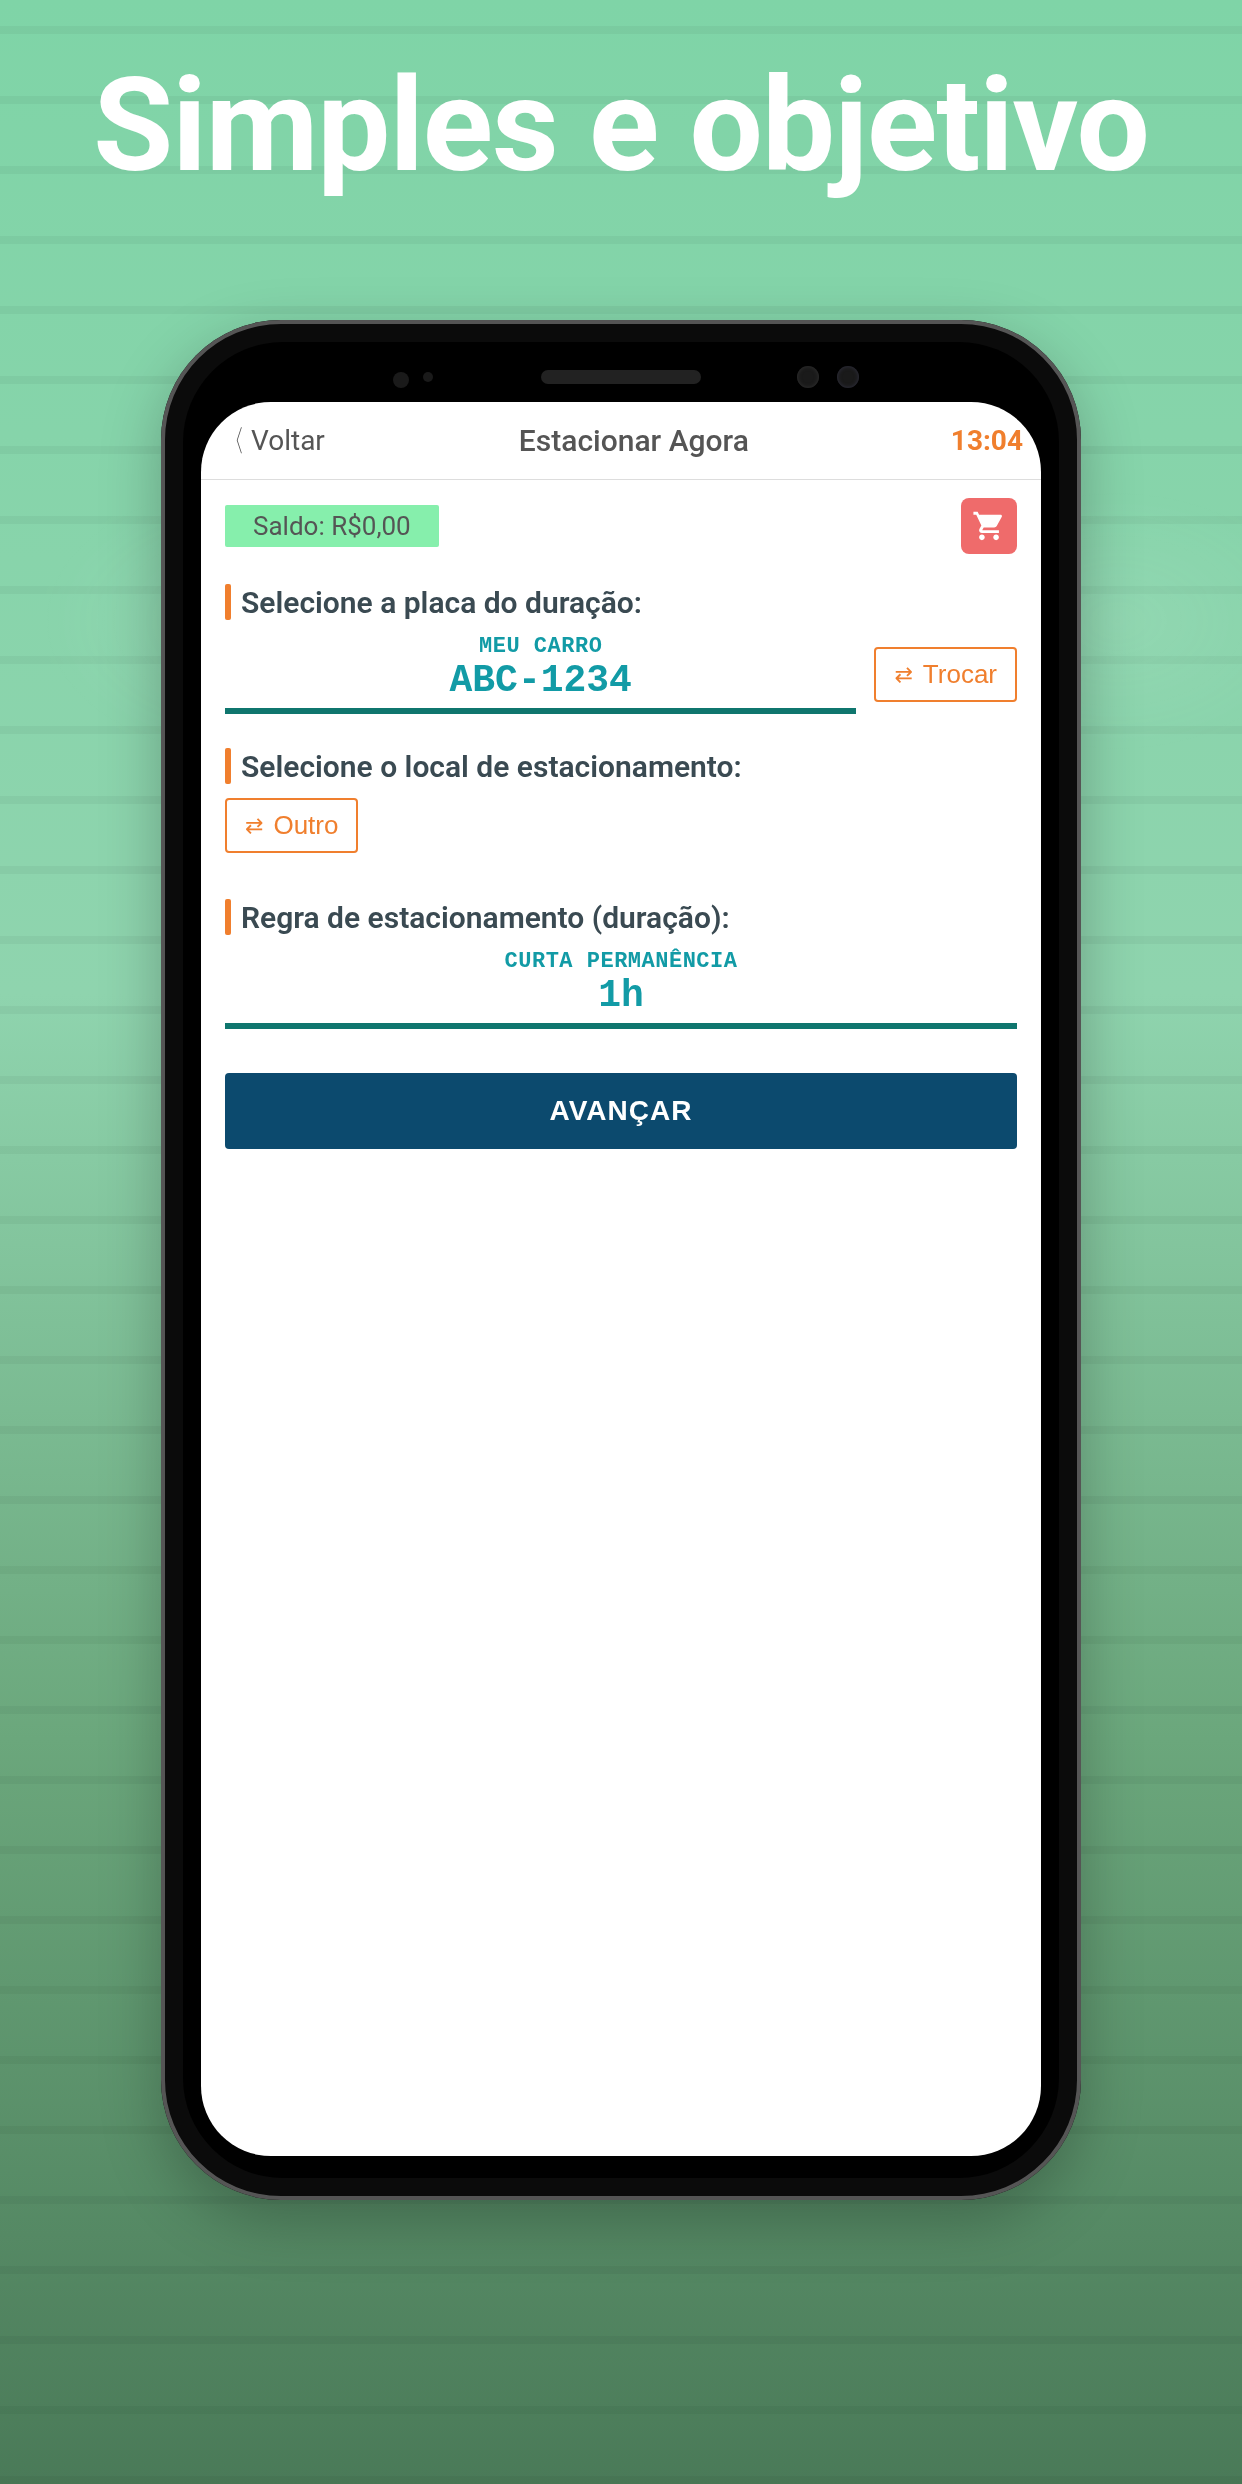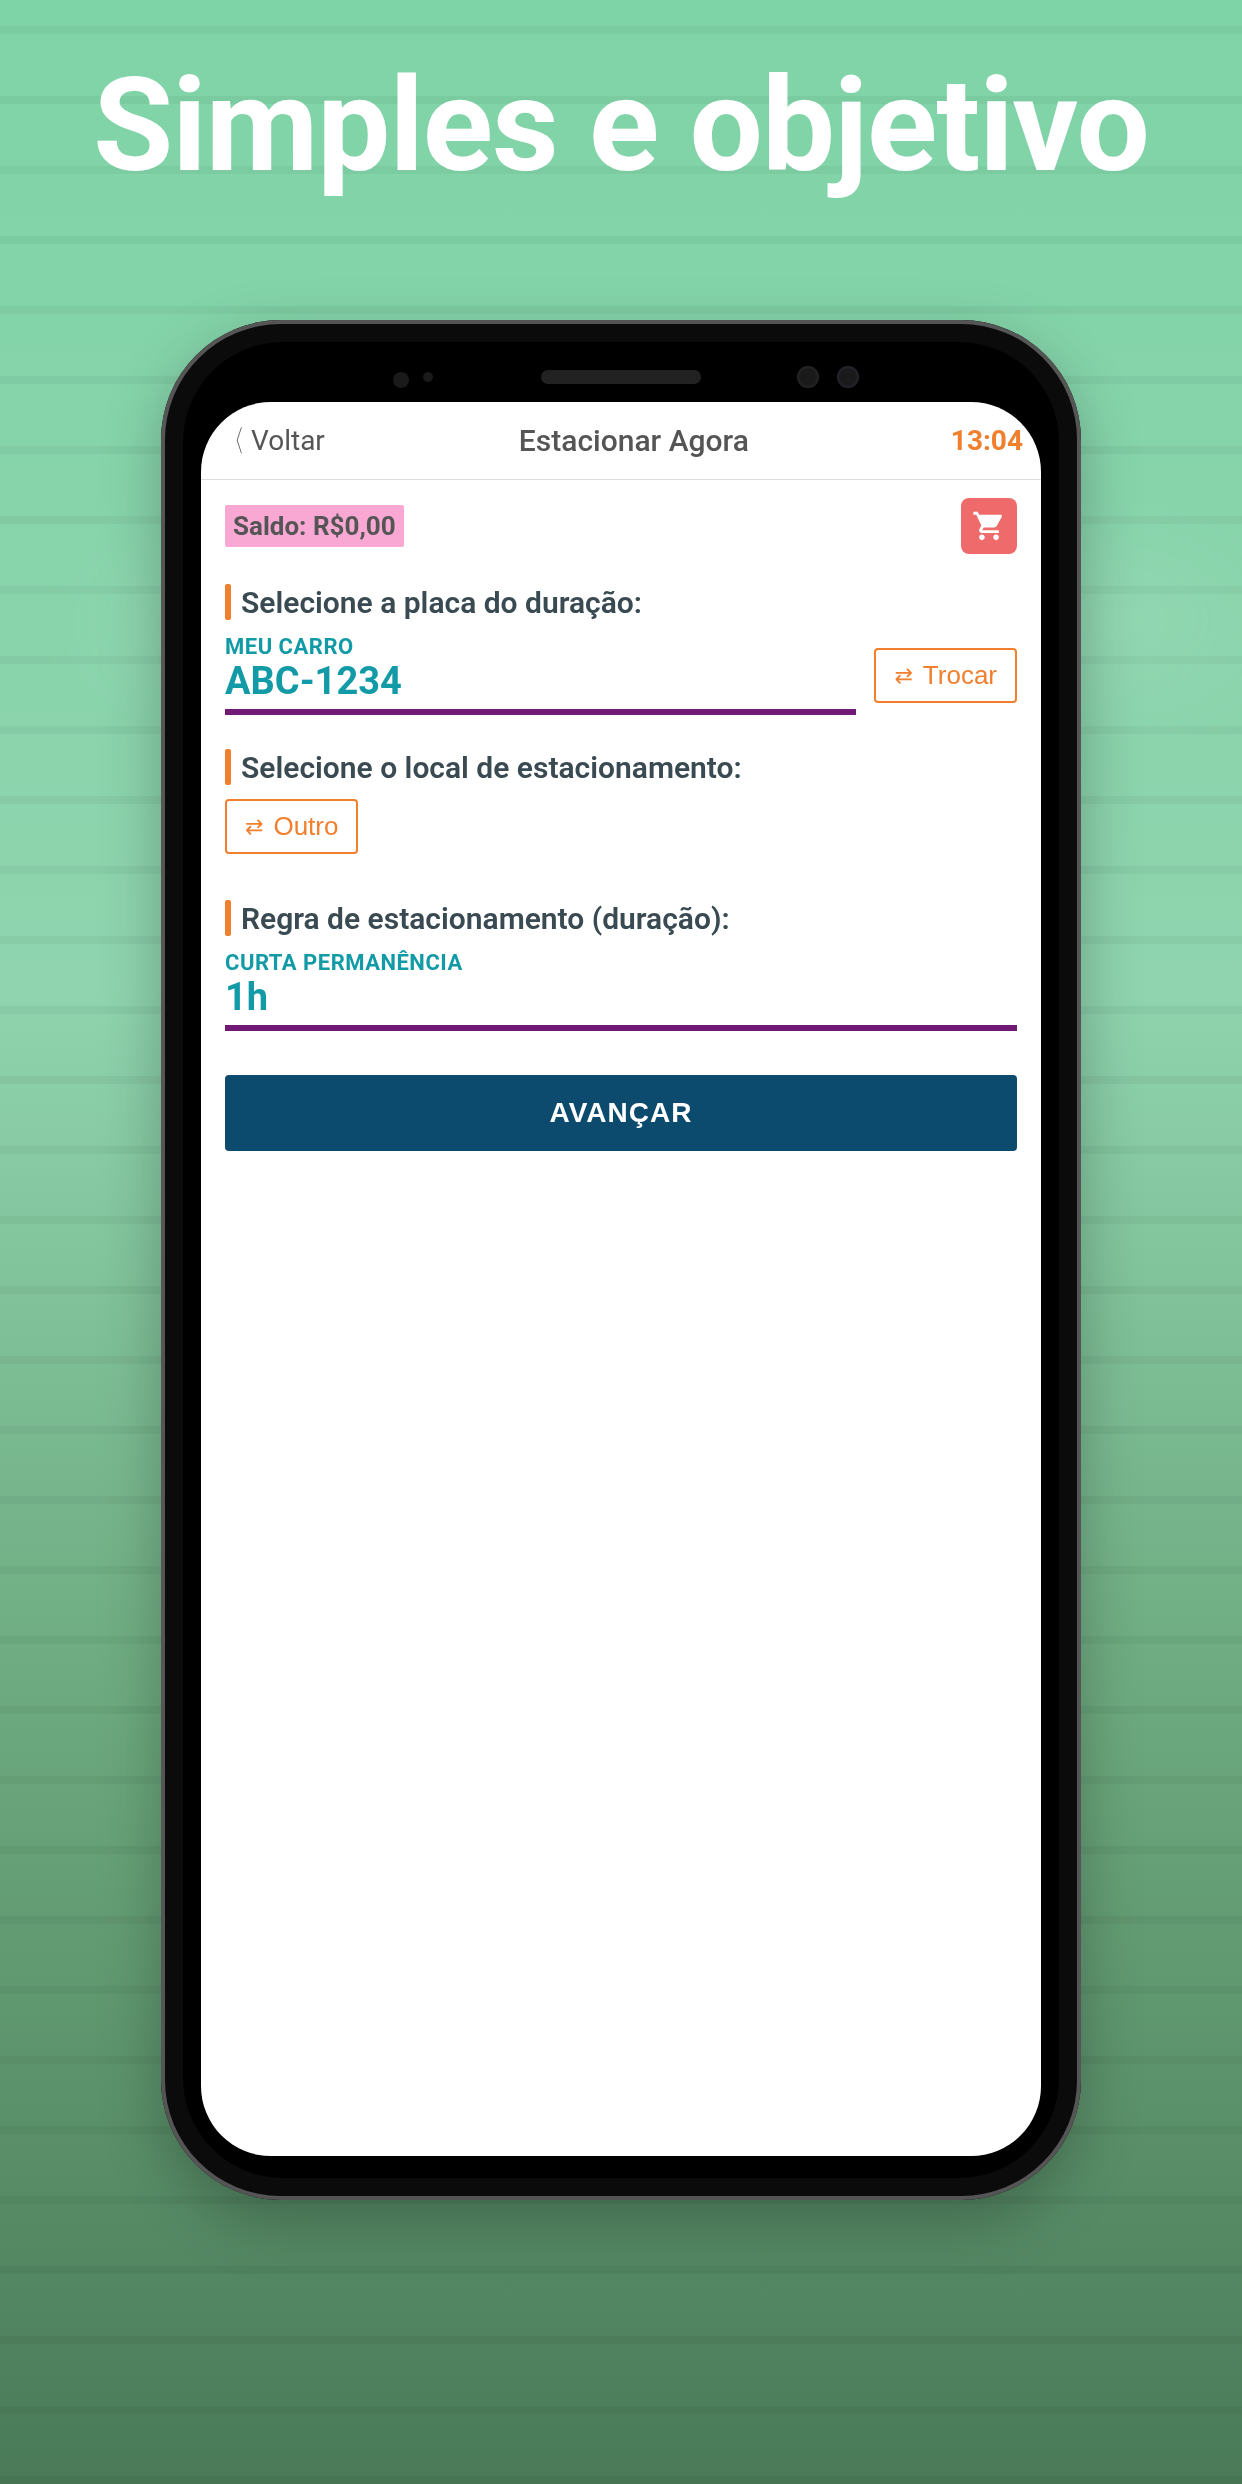--- a/index.html
+++ b/index.html
@@ -72,40 +72,41 @@
     border-bottom: 1px solid #ddd;
     font-size: 28px;
   }
   .back { color: #555; display: flex; align-items: center; gap: 2px; }
   .chev { font-size: 30px; line-height: 1; display: inline-block; transform: scaleX(0.7); }
   .title { color: #555; font-weight: 500; font-size: 30px; }
   .clock { color: #f07f2e; font-weight: 700; font-size: 28px; margin-left: 8px; }
   .app-body { flex: 1; padding: 18px 24px; }
   .balance-row { display: flex; align-items: center; justify-content: space-between; margin-bottom: 30px; }
   .balance {
-    background: #f9a8d4; color: #555; font-size: 26px; font-weight: 700;
-    padding: 6px 8px; border-radius: 2px;
+    background: #86efac; color: #555; font-size: 26px; font-weight: 400;
+    padding: 6px 28px; border-radius: 2px;
   }
   .cart {
     width: 56px; height: 56px; background: #ef6b6b; border-radius: 8px;
     display: flex; align-items: center; justify-content: center;
   }
   .cart svg { width: 34px; height: 34px; fill: #fff; }
   .section { margin-bottom: 34px; }
   .section-label {
     display: flex; align-items: center; gap: 10px;
     color: #3a4a52; font-size: 30px; font-weight: 600;
     margin-bottom: 14px;
   }
   .bar { width: 6px; height: 36px; background: #f07f2e; border-radius: 2px; flex: none; }
   .field-row { display: flex; align-items: flex-end; gap: 18px; }
   .field {
-    flex: 1; 
-    border-bottom: 6px solid #701a75;
+    flex: 1; text-align: center;
+    border-bottom: 6px solid #0f766e;
     padding-bottom: 6px;
+    font-family: Liberation Mono, monospace;
   }
   .field.full { width: 100%; }
   .field .sub { color: #129ba6; font-size: 22px; font-weight: 700; letter-spacing: 0.5px; }
   .field .main { color: #129ba6; font-size: 38px; font-weight: 700; margin-top: 0; }
   .swap-btn {
     border: 2px solid #f07f2e; color: #f07f2e;
     background: #fff; font-size: 26px; font-weight: 500;
     padding: 10px 18px; border-radius: 4px;
     display: flex; align-items: center; gap: 10px;
     margin-bottom: 12px;

